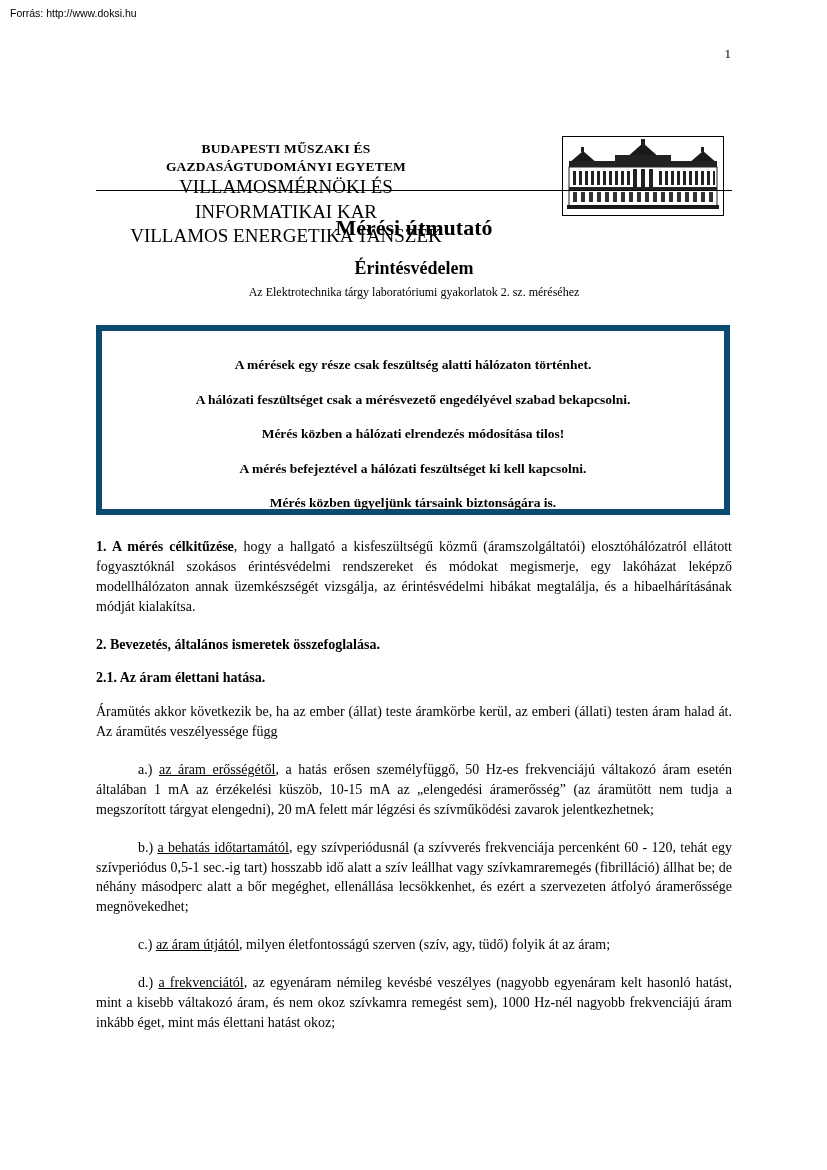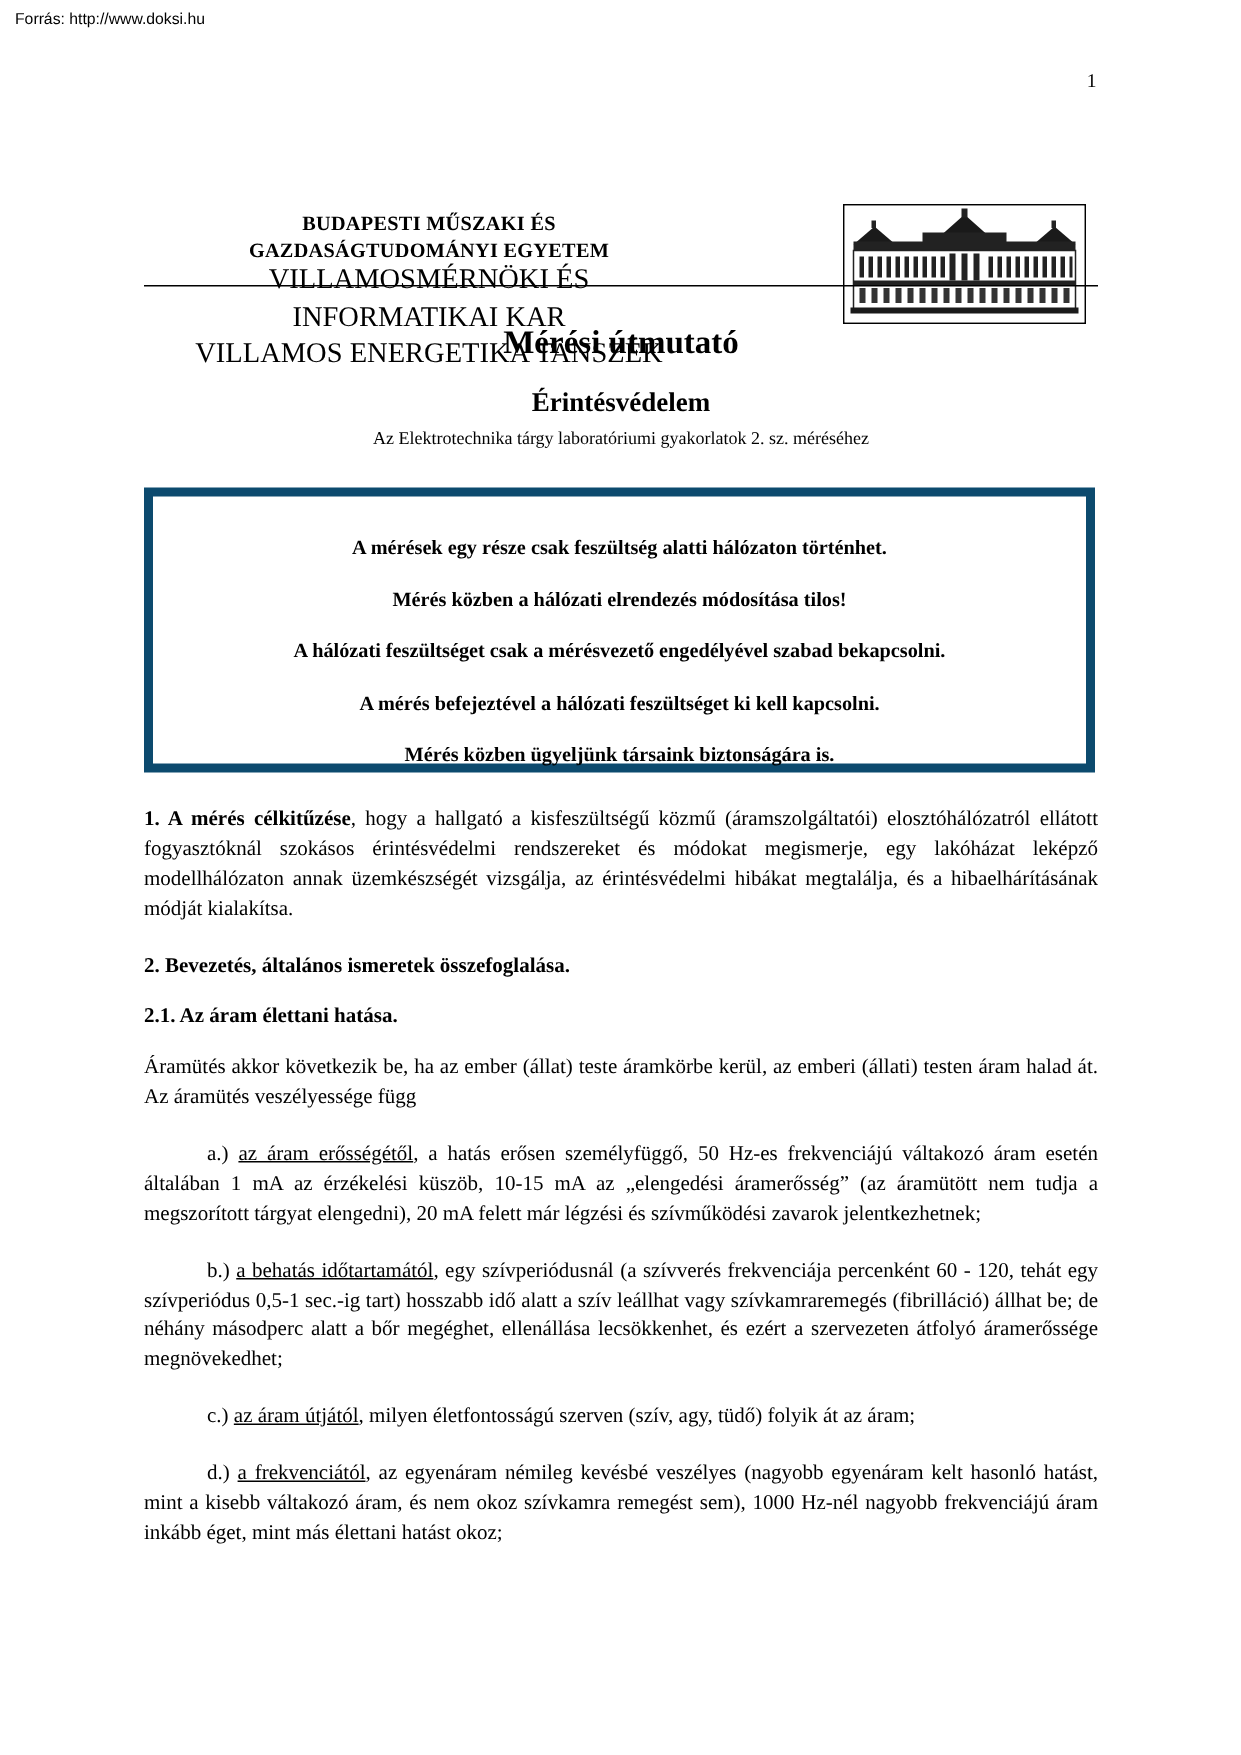--- a/index.html
+++ b/index.html
@@ -235,22 +235,22 @@
 
   <div class="rule"></div>
 
   <div class="doc-title">Mérési útmutató</div>
   <div class="doc-subtitle">Érintésvédelem</div>
   <div class="doc-subsub">Az Elektrotechnika tárgy laboratóriumi gyakorlatok 2. sz. méréséhez</div>
 
   <div class="warning-box">
     <div class="lines">
       <div class="wline">A mérések egy része csak feszültség alatti hálózaton történhet.</div>
+      <div class="wline">A hálózati feszültséget csak a mérésvezető engedélyével szabad bekapcsolni.</div>
       <div class="wline">Mérés közben a hálózati elrendezés módosítása tilos!</div>
-      <div class="wline">A hálózati feszültséget csak a mérésvezető engedélyével szabad bekapcsolni.</div>
       <div class="wline">A mérés befejeztével a hálózati feszültséget ki kell kapcsolni.</div>
       <div class="wline">Mérés közben ügyeljünk társaink biztonságára is.</div>
     </div>
   </div>
 
   <div class="body-text">
 
     <p class="just"><span class="heading">1. A mérés célkitűzése</span><span>, hogy a hallgató a kisfeszültségű közmű (áramszolgáltatói) elosztóhálózatról ellátott fogyasztóknál szokásos érintésvédelmi rendszereket és módokat megismerje, egy lakóházat leképző modellhálózaton annak üzemkészségét vizsgálja, az érintésvédelmi hibákat megtalálja, és a hibaelhárításának módját kialakítsa.</span></p>
 
     <div class="para-gap"></div>

